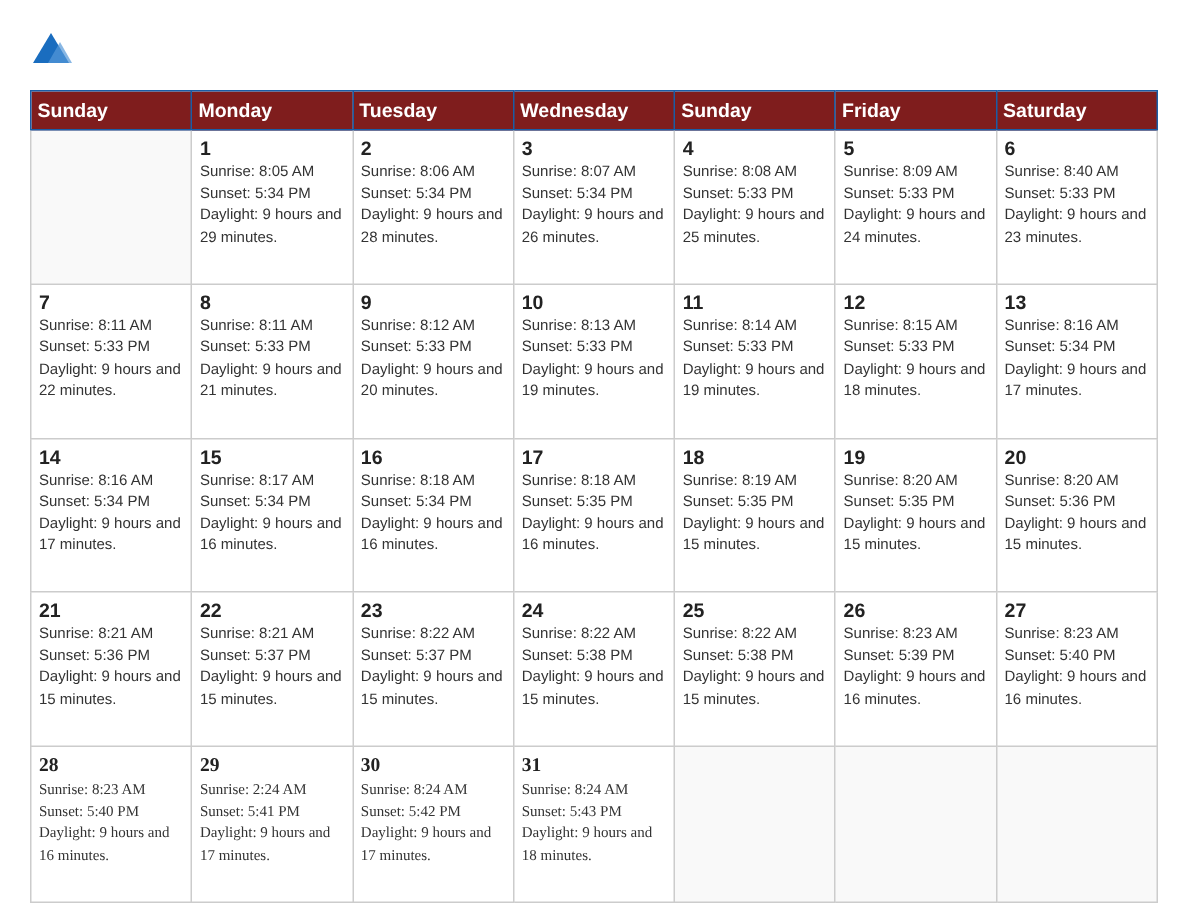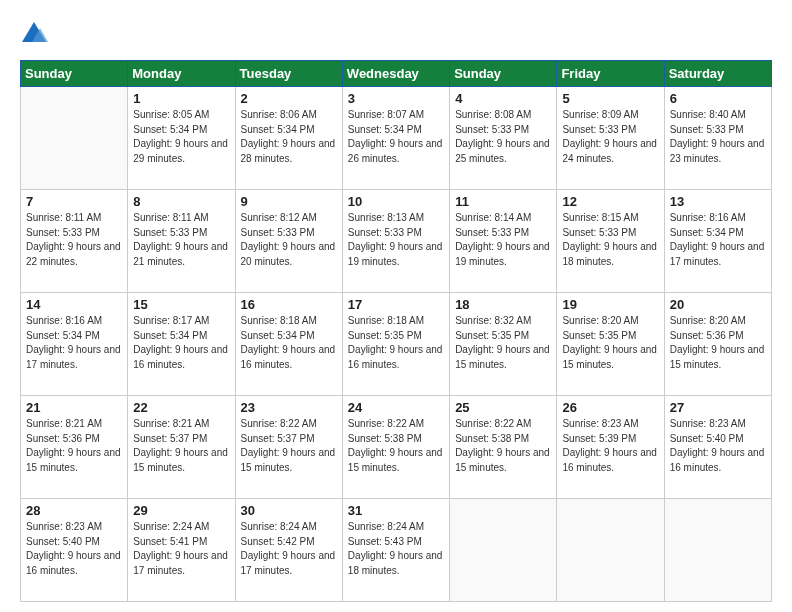--- a/index.html
+++ b/index.html
@@ -56,21 +56,21 @@
       color: #444;
     }
     .calendar {
       flex: 1;
       border: 1px solid #ccc;
       border-collapse: collapse;
       width: 100%;
       table-layout: fixed;
     }
     .calendar th {
-      background: #15803d;
+      background: #7f1d1d;
       color: #fff;
       font-size: 13px;
       font-weight: bold;
       padding: 5px 4px;
       text-align: left;
       border: 1px solid #1a5da5;
     }
     .calendar td {
       border: 1px solid #ccc;
       vertical-align: top;
@@ -90,20 +90,21 @@
     .day-info {
       font-size: 10px;
       line-height: 1.45;
       color: #333;
     }
     .week-row td {
       height: 82px;
     }
     .last-row td {
       height: 78px;
+      font-family: Liberation Serif, serif;
     }
   </style>
 </head>
 <body>
 
 <div class="page">
   <div class="header">
     <div class="logo">
       <svg class="logo-icon" viewBox="0 0 28 28">
         <polygon points="14,2 26,22 2,22" fill="#1a6dbf"></polygon>
@@ -253,21 +254,21 @@
           </td>
           <td>
             <div class="day-num">17</div>
             <div class="day-info">Sunrise: 8:18 AM
 Sunset: 5:35 PM
 Daylight: 9 hours
 and 16 minutes.</div>
           </td>
           <td>
             <div class="day-num">18</div>
-            <div class="day-info">Sunrise: 8:32 AM
+            <div class="day-info">Sunrise: 8:19 AM
 Sunset: 5:35 PM
 Daylight: 9 hours
 and 15 minutes.</div>
           </td>
           <td>
             <div class="day-num">19</div>
             <div class="day-info">Sunrise: 8:20 AM
 Sunset: 5:35 PM
 Daylight: 9 hours
 and 15 minutes.</div>

